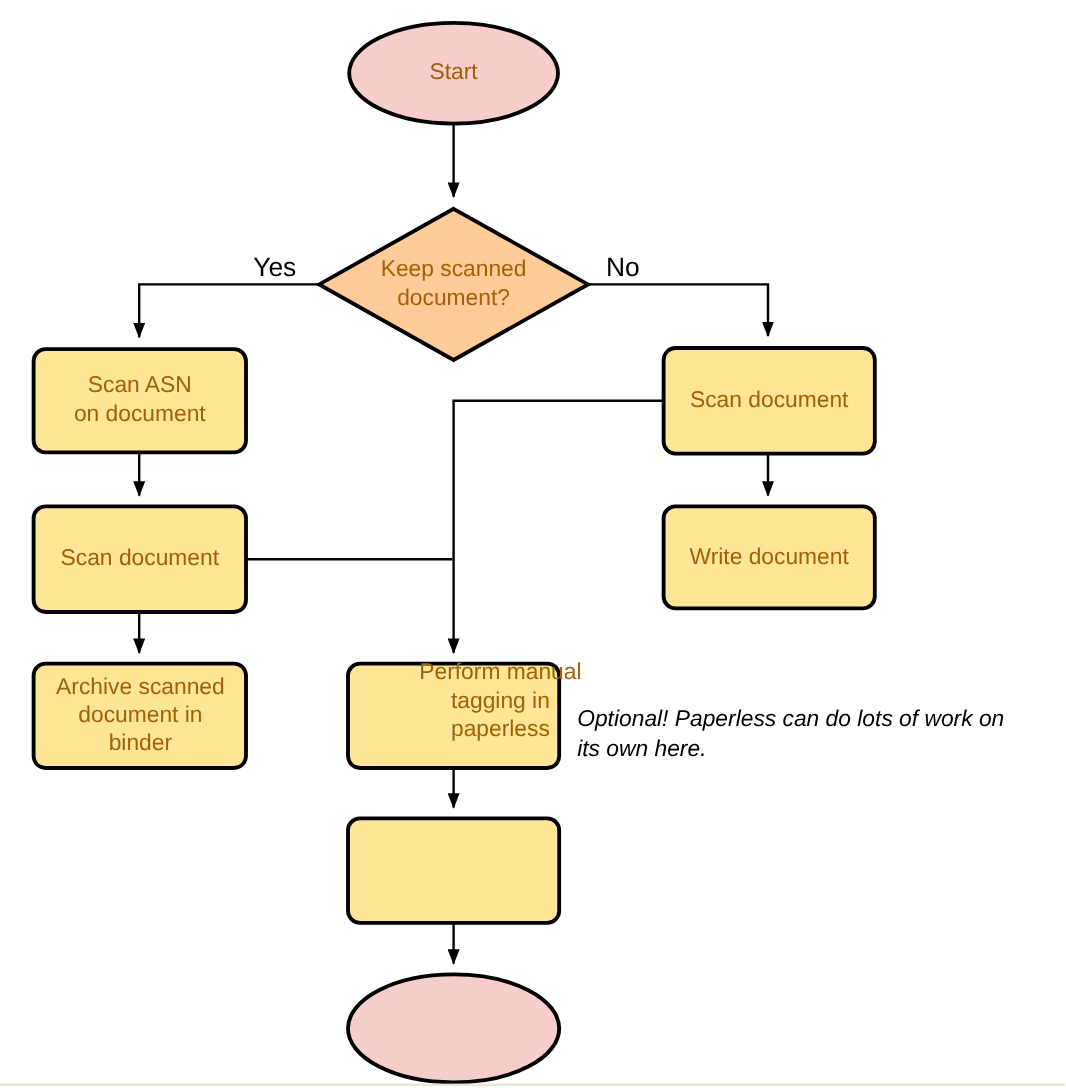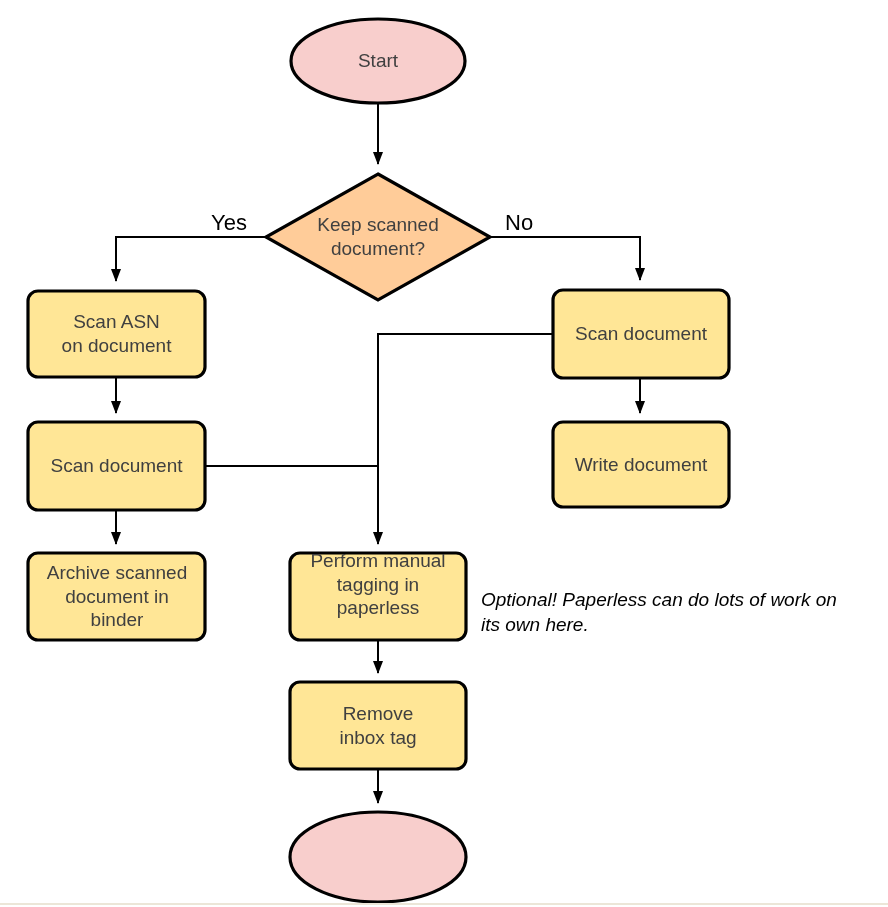--- a/index.html
+++ b/index.html
@@ -23,21 +23,21 @@
   }
   .lbl {
     position: absolute;
     display: flex;
     align-items: center;
     justify-content: center;
     text-align: center;
     font-size: 19px;
     line-height: 1.24;
     white-space: pre-line;
-    color: #404040;
+    color: #a16207;
     pointer-events: none;
   }
   .edge-lbl {
     position: absolute;
     font-size: 22px;
     color: #000000;
     white-space: nowrap;
   }
   .annotation {
     position: absolute;
@@ -110,26 +110,24 @@
   <div class="lbl" style="left:28px; top:422px; width:177px; height:88px;">Scan document</div>
 
   <div class="lbl" style="left:28px; top:553px; width:178px; height:87px;">Archive scanned
 document in
 binder</div>
 
   <div class="lbl" style="left:553px; top:290px; width:176px; height:88px;">Scan document</div>
 
   <div class="lbl" style="left:553px; top:422px; width:176px; height:85px;">Write document</div>
 
-  <div class="lbl" style="left:290px; top:553px; width:176px; height:63px;">Perform manual
+  <div class="lbl" style="left:290px; top:553px; width:176px; height:63px;padding-left:39px;">Perform manual
 tagging in
 paperless</div>
 
-  <div class="lbl" style="left:290px; top:682px; width:176px; height:87px;">Remove
-inbox tag</div>
 
 
   <span class="edge-lbl" style="left:211px; top:210px;">Yes</span>
 
   <span class="edge-lbl" style="left:505px; top:210px;">No</span>
 
   <div class="annotation">Optional! Paperless can do lots of work on
 its own here.</div>
 
   <div class="bottom-edge"></div>

